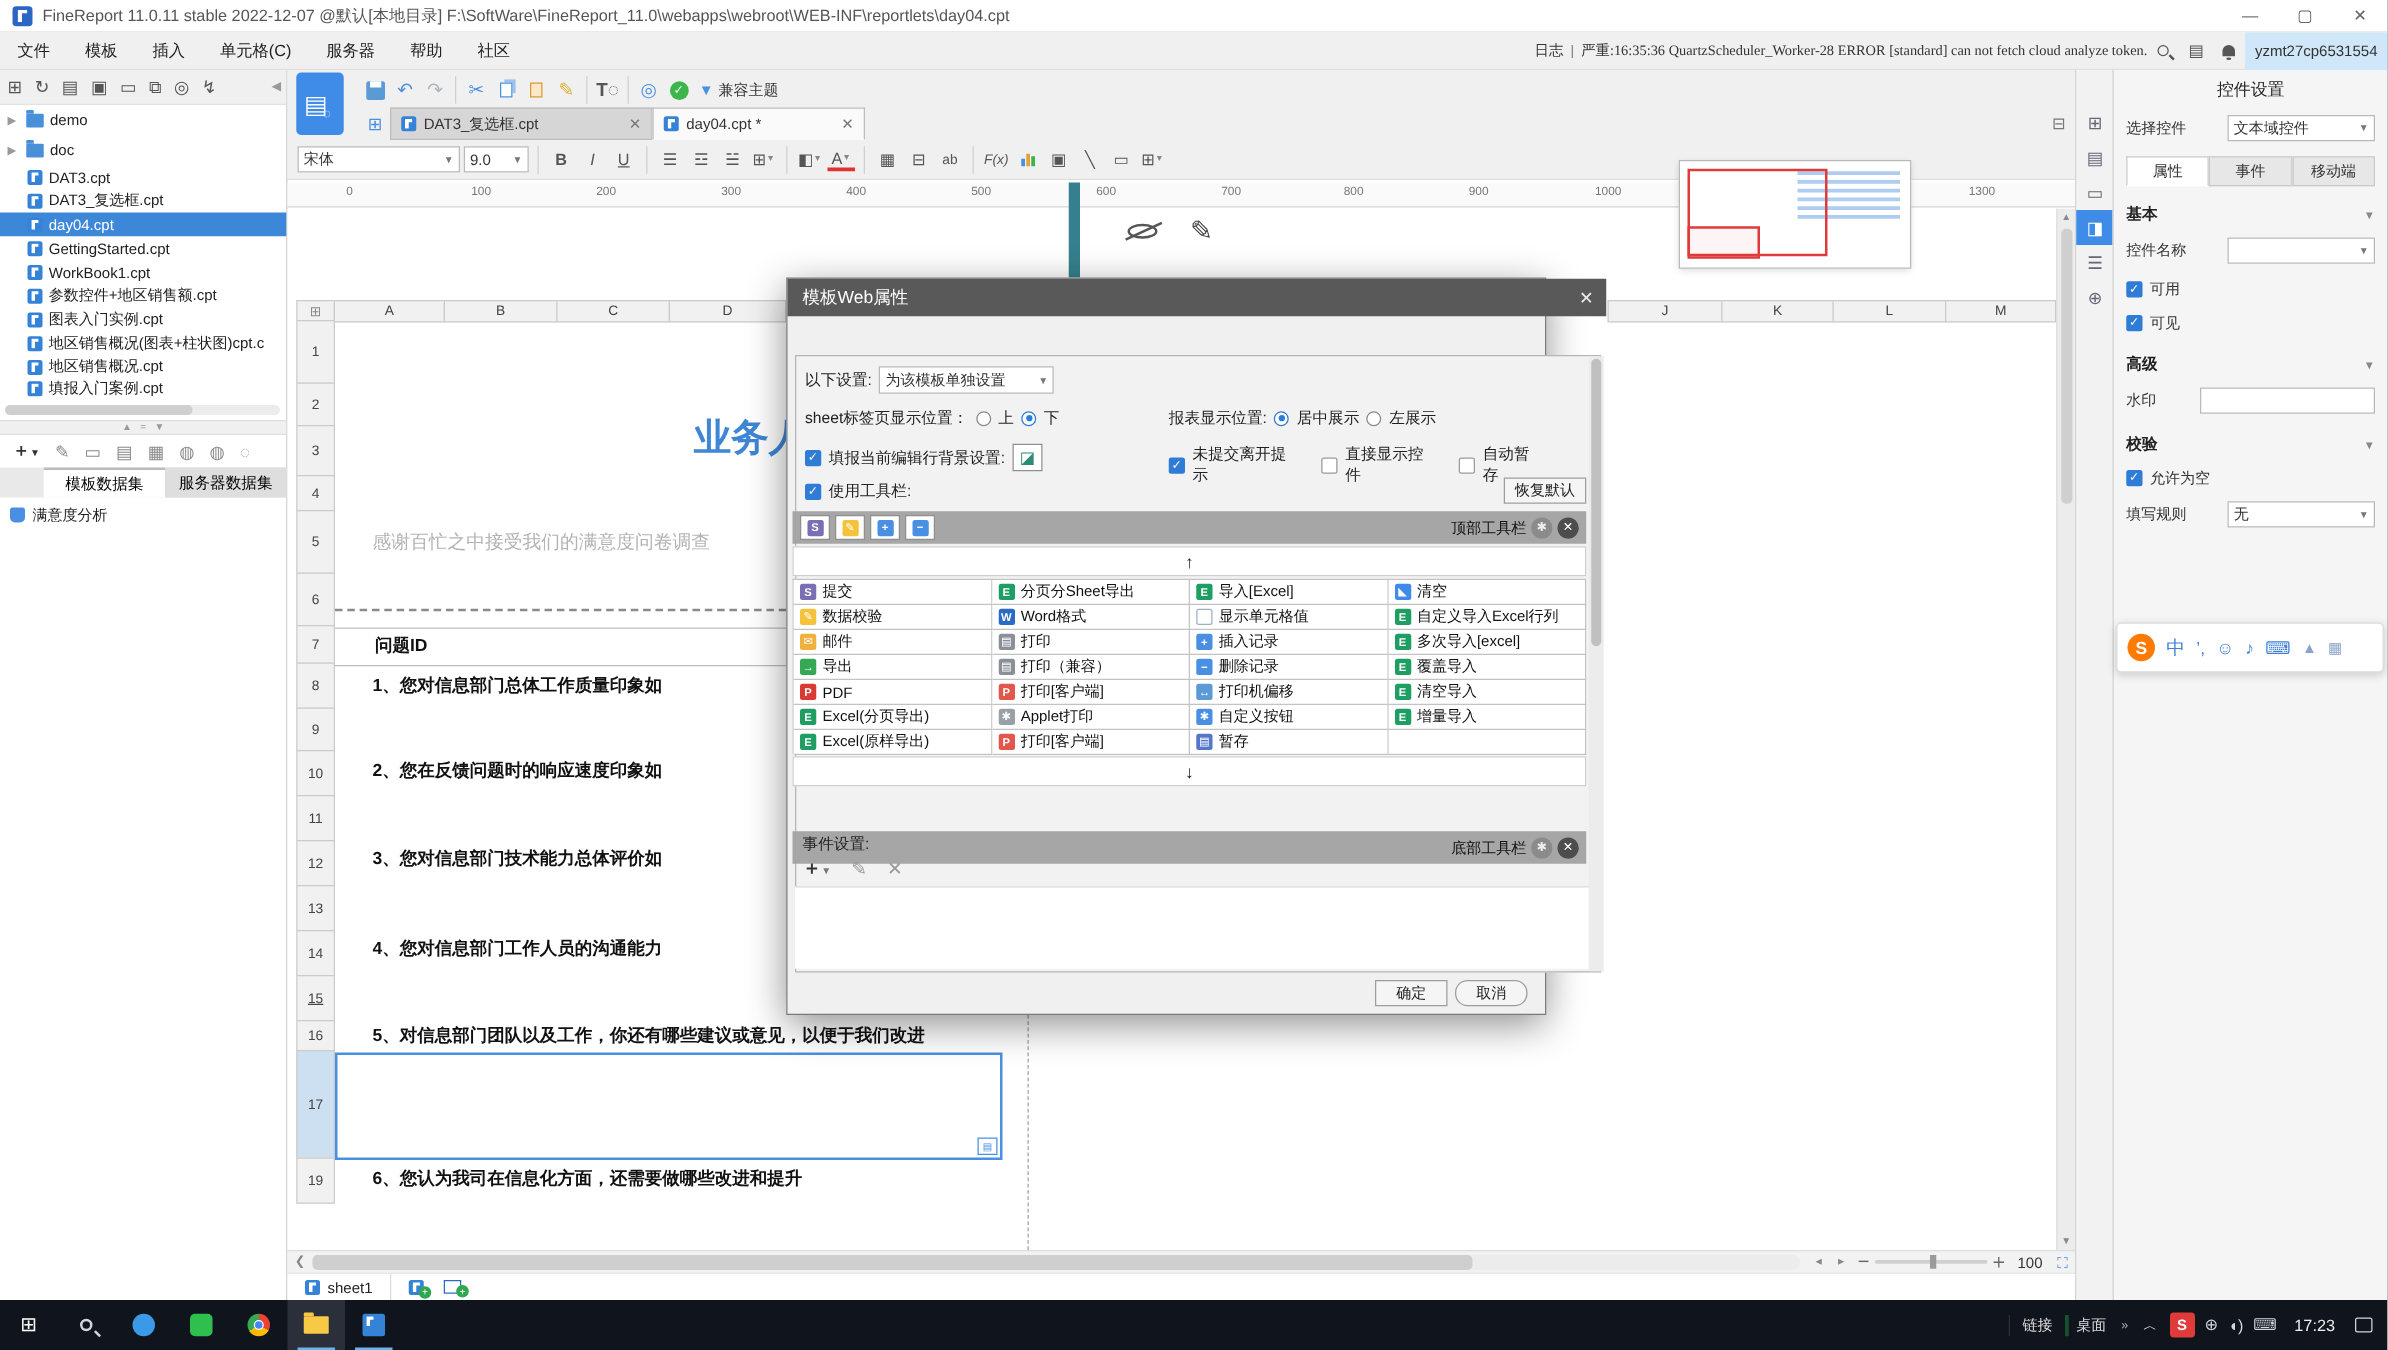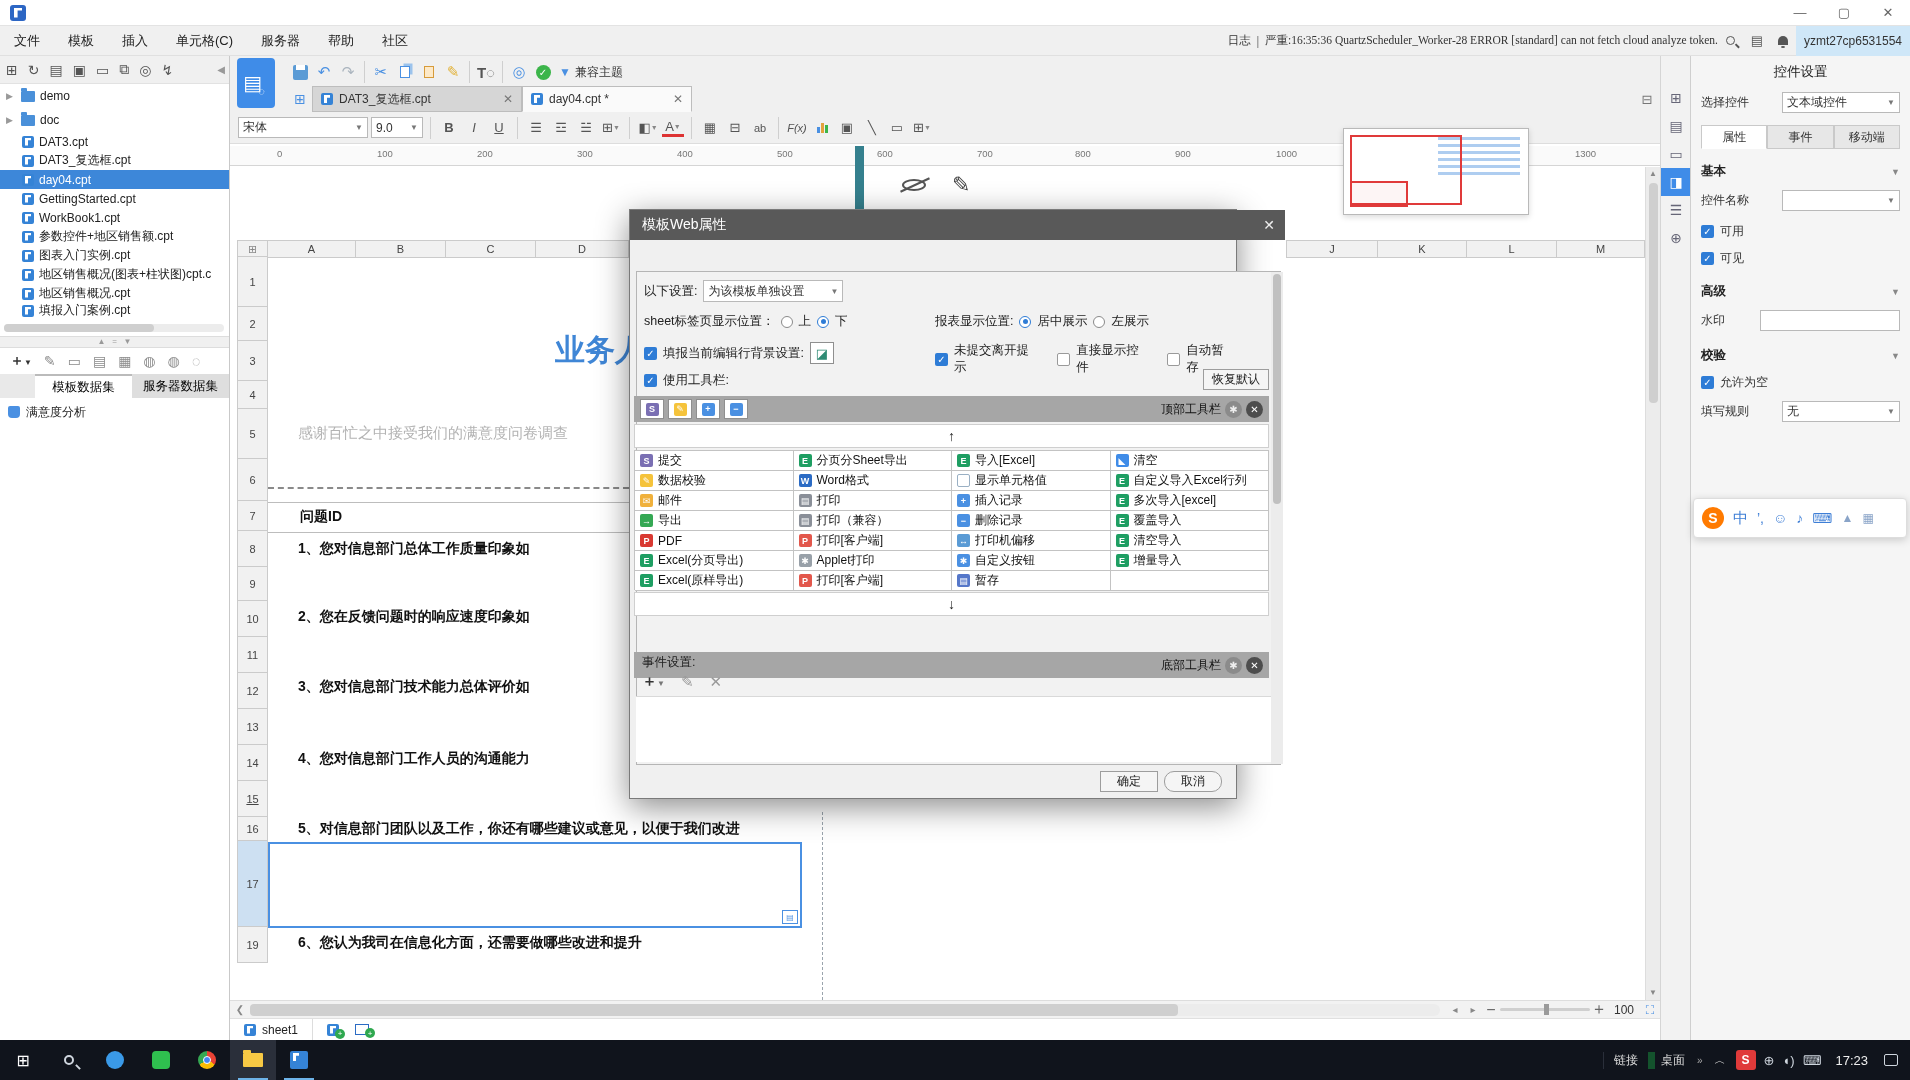--- a/index.html
+++ b/index.html
@@ -39,21 +39,21 @@
   .fmtic{width:22px;height:22px;display:flex;align-items:center;justify-content:center;font-size:13px;color:#555;}
   
   .ruler{left:230px;top:146px;width:1430px;height:20px;background:#fafafa;border-bottom:1px solid #d5d5d5;}
   .tick{position:absolute;top:2px;font-size:9.5px;color:#777;}
   
   .colhdr,.rowhdr{background:#f1f1f1;border:1px solid #cbcbcb;font-size:11px;color:#444;display:flex;align-items:center;justify-content:center;}
   .glh{height:1px;}
   .glv{width:1px;}
   .qtext{font-size:14px;font-weight:bold;color:#111;white-space:nowrap;}
   
-  .dialog{left:629px;top:209px;width:608px;height:590px;background:#f0f0f0;border:1px solid #7a7a7a;box-shadow:0 8px 30px rgba(0,0,0,.45);z-index:50;}
+  .dialog{left:629px;top:222px;width:608px;height:590px;background:#f0f0f0;border:1px solid #7a7a7a;box-shadow:0 8px 30px rgba(0,0,0,.45);z-index:50;}
   .dlgtitle{left:0;top:0;width:655px;height:30px;background:#595959;color:#fff;display:flex;align-items:center;font-size:14px;padding-left:12px;}
   .dlgtab{display:inline-flex;align-items:center;height:24px;padding:0 9px;font-size:12.5px;background:#e4e4e4;border:1px solid #b5b5b5;border-bottom:none;margin-right:2px;color:#222;}
   .dlgtab.active{background:#fff;border-top:2px solid #3f8ce8;height:26px;position:relative;top:-2px;}
   .chk{width:13px;height:13px;border-radius:2px;background:#2e7cd6;color:#fff;font-size:10px;display:inline-flex;align-items:center;justify-content:center;flex:none;}
   .chk.off{background:#fff;border:1px solid #9a9a9a;}
   .radio{width:12px;height:12px;border-radius:50%;border:1px solid #8a8a8a;background:#fff;position:relative;flex:none;}
   .radio.on{border-color:#2e7cd6;}
   .radio.on:after{content:"";position:absolute;left:2.5px;top:2.5px;width:5px;height:5px;border-radius:50%;background:#2e7cd6;}
   .drow{position:absolute;display:flex;align-items:center;gap:6px;font-size:12.5px;color:#222;}
   .strip{position:absolute;left:4px;width:635px;height:26px;background:#a6a6a6;display:flex;align-items:center;padding:0 6px;gap:4px;}
@@ -74,20 +74,21 @@
   .thumb{background:#cfcfcf;border-radius:4px;}
   .dash-v{border-left:1px dashed #9aa4ad;}
 </style>
 </head>
 <body>
 
 <div id="app">
 
   <div class="a titlebar">
     <span class="frlogo"></span>
+    <span>FineReport 11.0.11 stable 2022-12-07 @默认[本地目录]   F:\SoftWare\FineReport_11.0\webapps\webroot\WEB-INF\reportlets\day04.cpt</span>
     <span style="flex:1"></span>
     <span class="wbtn">—</span>
     <span class="wbtn">▢</span>
     <span class="wbtn">✕</span>
   </div>
 
   <div class="a menubar">
     <span class="menuitem">文件</span>
     <span class="menuitem">模板</span>
     <span class="menuitem">插入</span>
@@ -761,21 +762,21 @@
           <span style="position:absolute;left:0;top:-3px;width:8px;height:3px;background:#f7c944;border-radius:1px 1px 0 0;"></span>
         </span>
         <span class="active-ind"></span>
       </span>
     <span class="tbapp">
         <span class="fricon" style="width: 18px;height:18px;"></span>
         <span class="active-ind"></span>
       </span>
     <span style="flex:1"></span>
     <span style="font-size:12px;color:#ddd;padding:0 10px;border-left:1px solid #2a2f3a;">链接</span>
-    <span style="font-size:12px;color:#ddd;padding:0 6px;border-left:7px solid #14532d;">桌面</span>
+    <span style="font-size:12px;color:#ddd;padding:0 6px;border-left:3px solid #14532d;">桌面</span>
     <span style="color:#aaa;font-size:10px;padding:0 6px;">»</span>
     <span style="color:#ddd;font-size:11px;padding:0 6px;">︿</span>
     <span class="ic" style="width:20px;height:20px;background:#e03a3a;border-radius:3px;color:#fff;font-size:12px;font-weight:bold;margin:0 4px;">S</span>
     <span style="color:#cfd6de;font-size:13px;padding:0 4px;">⊕</span>
     <span style="color:#cfd6de;font-size:13px;padding:0 4px;">◖)</span>
     <span style="color:#cfd6de;font-size:13px;padding:0 4px;">⌨</span>
     <span style="font-size:13px;color:#eee;padding:0 10px;">17:23</span>
     <span class="ic" style="width:26px;height:20px;margin-right:6px;">
         <span style="width:14px;height:12px;border:1.5px solid #cfd6de;border-radius:2px;"></span>
       </span>

